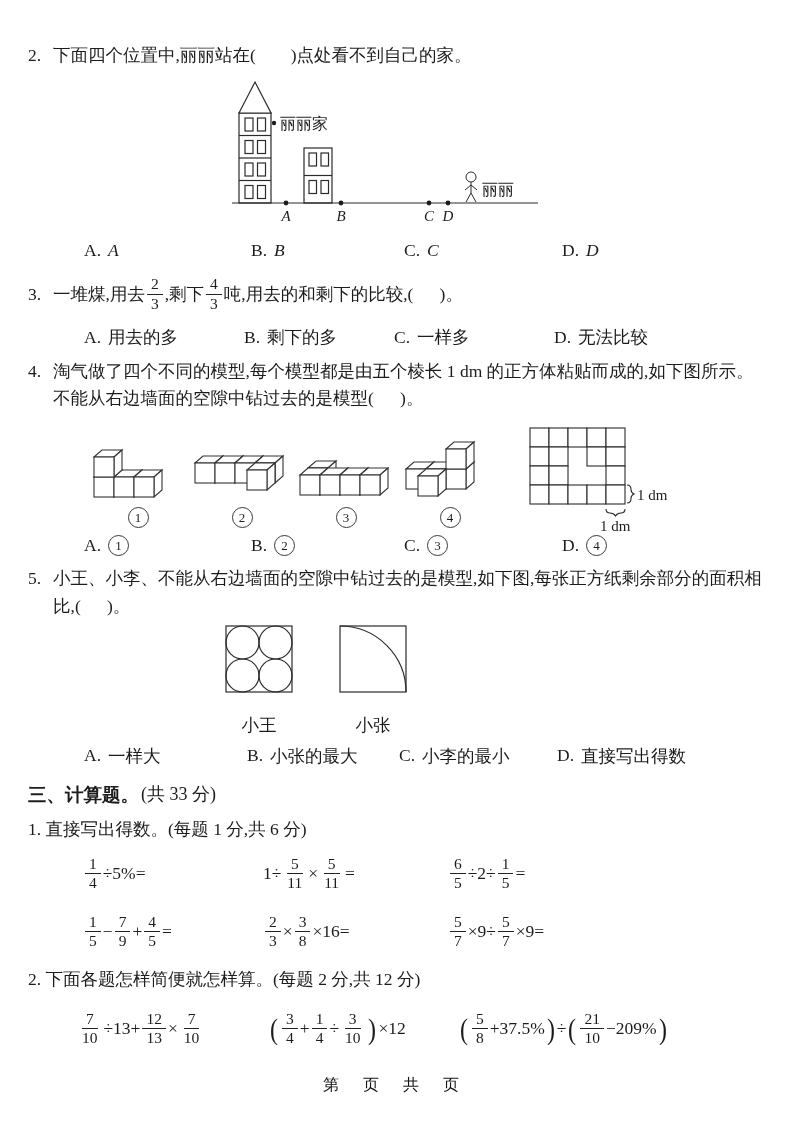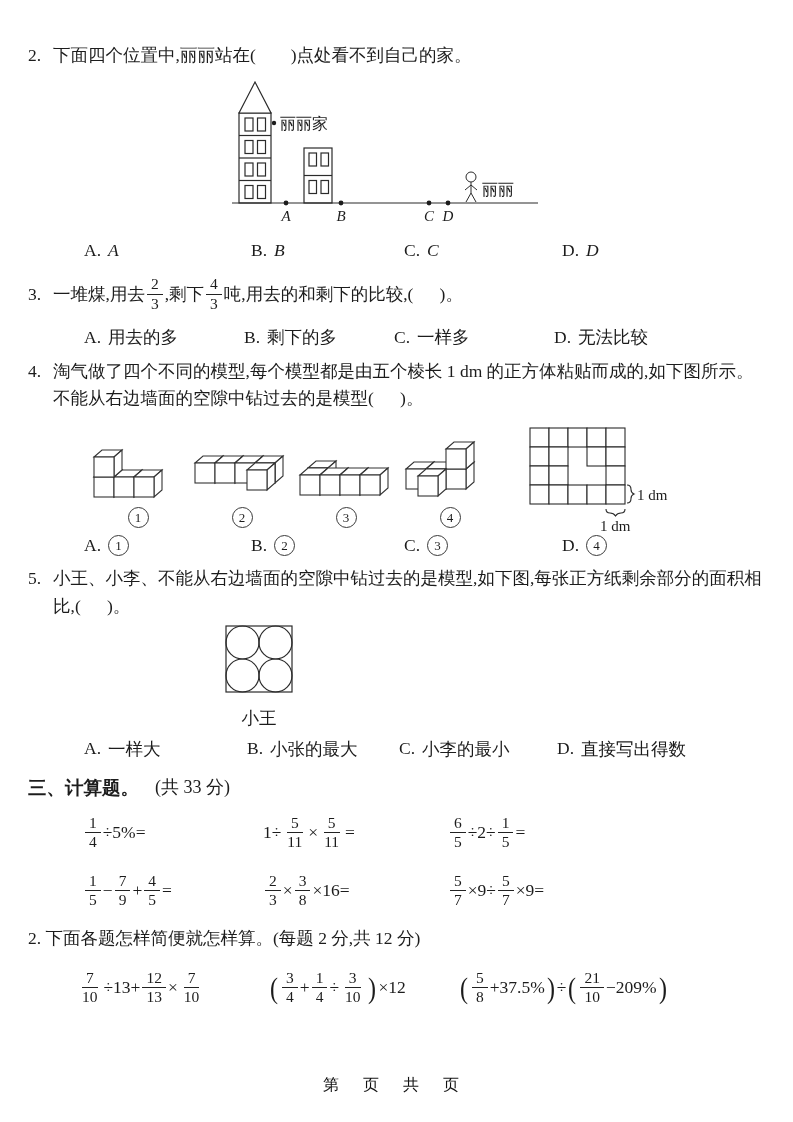--- a/index.html
+++ b/index.html
@@ -26,24 +26,24 @@
   .circled{display:inline-flex;align-items:center;justify-content:center;
            width:19px;height:19px;border:1.2px solid #3a3a3a;border-radius:50%;
            font-size:13px;line-height:1;flex:none;}
   .diagram2{margin:2px 0 4px 198px;}
   .fig4{display:flex;align-items:flex-end;padding-left:58px;margin:6px 0 2px 0;}
   .model{display:flex;flex-direction:column;align-items:center;width:104px;}
   .model svg{display:block;}
   .model .circled{margin-top:6px;}
   .wall{margin-left:24px;position:relative;top:6px;}
   .fig5{display:flex;padding-left:196px;gap:44px;margin:4px 0 2px 0;}
-  .cutfig{display:flex;flex-direction:column;align-items:center;gap:12px;font-size:17.5px;}
+  .cutfig{display:flex;flex-direction:column;align-items:center;gap:19px;font-size:17.5px;}
   .sec-row{display:flex;font-size:18px;margin:14px 0 6px 0;}
   .sec-title{font-weight:bold;font-size:18.5px;}
-  .sec-score{margin-left:16px;}
+  .sec-score{margin-left:2px;}
   .part-label{font-size:17.5px;margin:10px 0 2px 0;white-space:pre-wrap;}
   .calc-row{display:flex;align-items:center;padding-left:55px;margin:10px 0 12px 0;min-height:46px;}
   .calc-row .c1{width:180px;}
   .calc-row .c2{width:185px;}
   .simp-row{display:flex;align-items:center;padding-left:48px;margin:12px 0 0 0;min-height:52px;}
   .simp-row .c1{width:192px;}
   .simp-row .c2{width:190px;}
   .footer{position:absolute;left:0;right:8px;bottom:26px;text-align:center;
           font-size:16px;letter-spacing:3px;word-spacing:14px;color:#111;}
   svg text{font-family:"Liberation Serif","DejaVu Serif",serif;}
@@ -317,20 +317,29 @@
         <g fill="none" stroke="#2b2b2b" stroke-width="1.2">
           <rect x="2" y="2" width="66" height="66"></rect>
           <circle cx="18.5" cy="18.5" r="16.5"></circle>
             <circle cx="51.5" cy="18.5" r="16.5"></circle>
           <circle cx="18.5" cy="51.5" r="16.5"></circle>
             <circle cx="51.5" cy="51.5" r="16.5"></circle>
         </g>
       </svg>
       <span>小王</span>
     </div>
+    <div class="cutfig">
+      <svg width="70" height="70" viewBox="0 0 70 70">
+        <g fill="none" stroke="#2b2b2b" stroke-width="1.2">
+          <rect x="2" y="2" width="66" height="66"></rect>
+          <path d="M 2 2 A 66 66 0 0 1 68 68"></path>
+        </g>
+      </svg>
+      <span>小张</span>
+    </div>
   </div>
 
   <div class="options-row">
     <span class="opt" style="width:163px">
         <span>A.</span>
         <span class="optval">一样大</span>
       </span>
     <span class="opt" style="width:152px">
         <span>B.</span>
         <span class="optval">小张的最大</span>
@@ -344,20 +353,21 @@
         <span class="optval">直接写出得数</span>
       </span>
   </div>
 
   
   <div class="sec-row">
     <span class="sec-title">三、计算题。</span>
     <span class="sec-score">(共 33 分)</span>
   </div>
 
+  <div class="part-label">1. 直接写出得数。(每题 1 分,共 6 分)</div>
 
   <div class="calc-row">
     <span class="expr c1"><span class="frac"><span class="fnum">1</span><span class="fden">4</span></span>÷5%=</span>
     <span class="expr c2">1÷<span class="frac"><span class="fnum">5</span><span class="fden">11</span></span>×<span class="frac"><span class="fnum">5</span><span class="fden">11</span></span>=</span>
     <span class="expr"><span class="frac"><span class="fnum">6</span><span class="fden">5</span></span>÷2÷<span class="frac"><span class="fnum">1</span><span class="fden">5</span></span>=</span>
   </div>
 
   <div class="calc-row">
     <span class="expr c1"><span class="frac"><span class="fnum">1</span><span class="fden">5</span></span>−<span class="frac"><span class="fnum">7</span><span class="fden">9</span></span>+<span class="frac"><span class="fnum">4</span><span class="fden">5</span></span>=</span>
     <span class="expr c2"><span class="frac"><span class="fnum">2</span><span class="fden">3</span></span>×<span class="frac"><span class="fnum">3</span><span class="fden">8</span></span>×16=</span>

